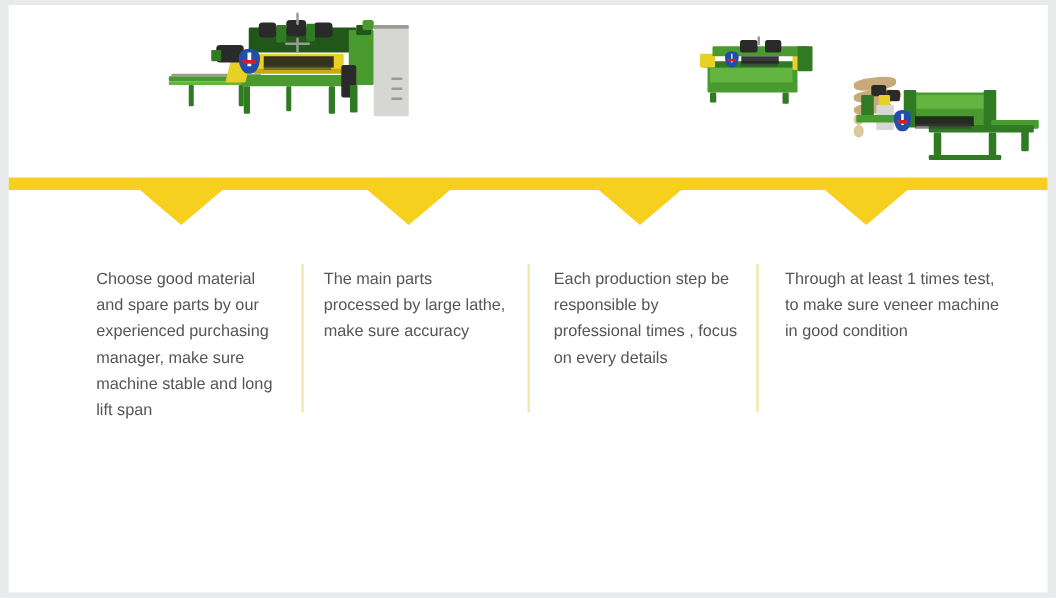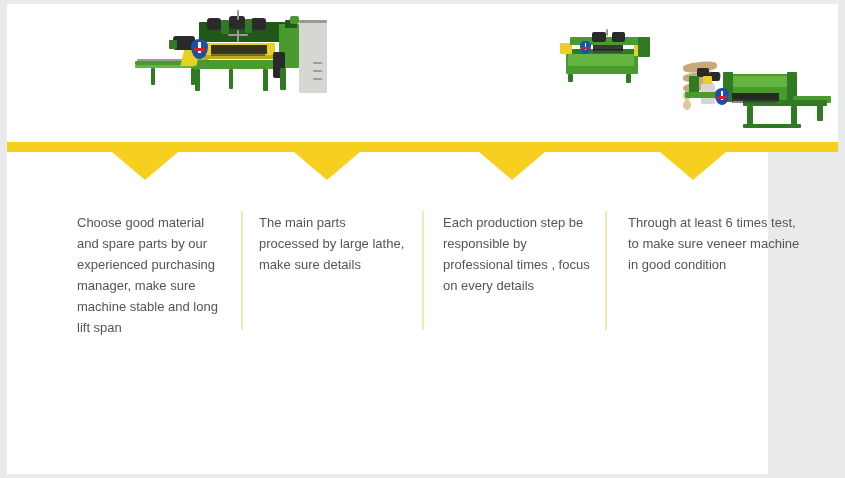--- a/index.html
+++ b/index.html
@@ -12,21 +12,21 @@
   }
   #page {
     position:relative;
     width:845px; height:478px;
     background:#e9eaec;
   }
   
   #card {
     position:absolute;
     left:7px; top:4px;
-    width:761px; height:470px;
+    width:831px; height:470px;
     background:#ffffff;
   }
 
   
   #gallery {
     position:absolute;
     left:0; top:0;
     width:831px; height:138px;
     background:#ffffff;
     overflow:hidden;
@@ -240,28 +240,28 @@
     </div>
 
     <div id="features">
 
       <div class="feature" style="left:70px; width:165px;">
         <div class="text" style="width:152px;">Choose good material and spare parts by our experienced purchasing manager, make sure machine stable and long lift span</div>
       </div>
 
       <div class="feature" style="left:234px; width:182px;">
         <div class="divider"></div>
-        <div class="text" style="left:18px; width:148px;">The main parts processed by large lathe, make sure details</div>
+        <div class="text" style="left:18px; width:148px;">The main parts processed by large lathe, make sure accuracy</div>
       </div>
 
       <div class="feature" style="left:415px; width:183px;">
         <div class="divider"></div>
         <div class="text" style="left:21px; width:148px;">Each production step be responsible by professional times , focus on every details</div>
       </div>
 
       <div class="feature" style="left:598px; width:200px;">
         <div class="divider"></div>
-        <div class="text" style="left:23px; width:172px;">Through at least 6 times test, to make sure veneer machine in good condition</div>
+        <div class="text" style="left:23px; width:172px;">Through at least 1 times test, to make sure veneer machine in good condition</div>
       </div>
 
     </div>
   </div>
 </div>
 
 </body></html>

